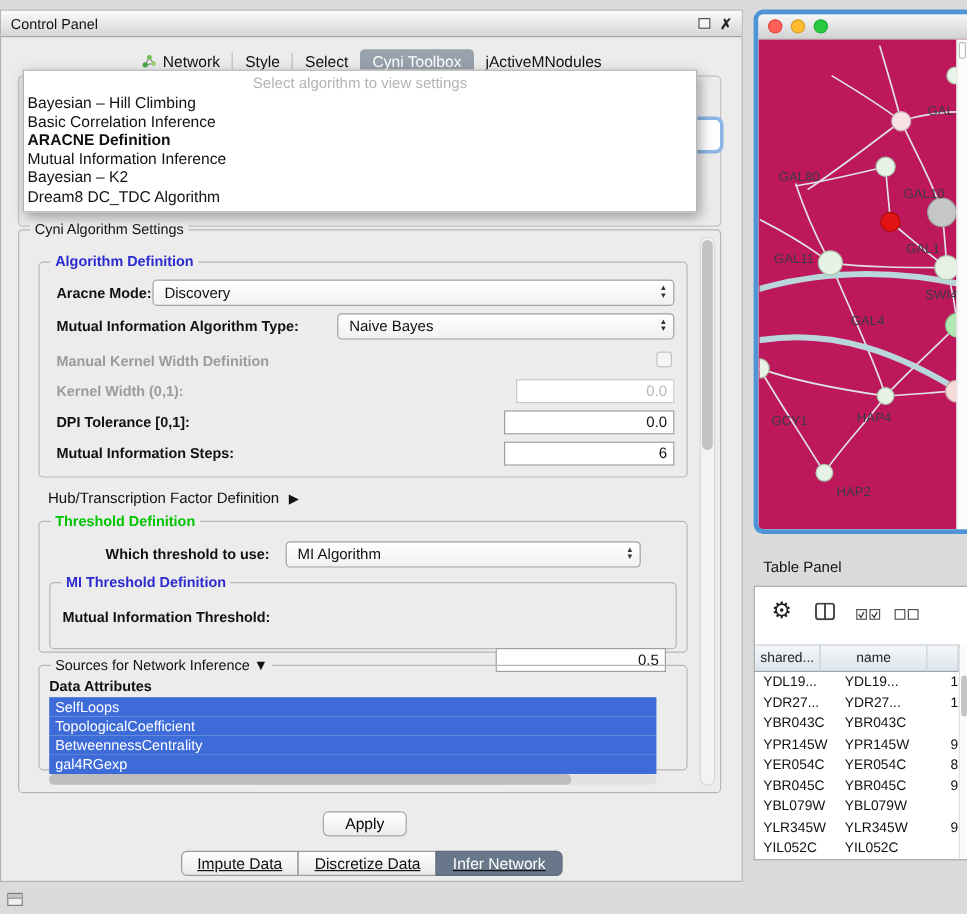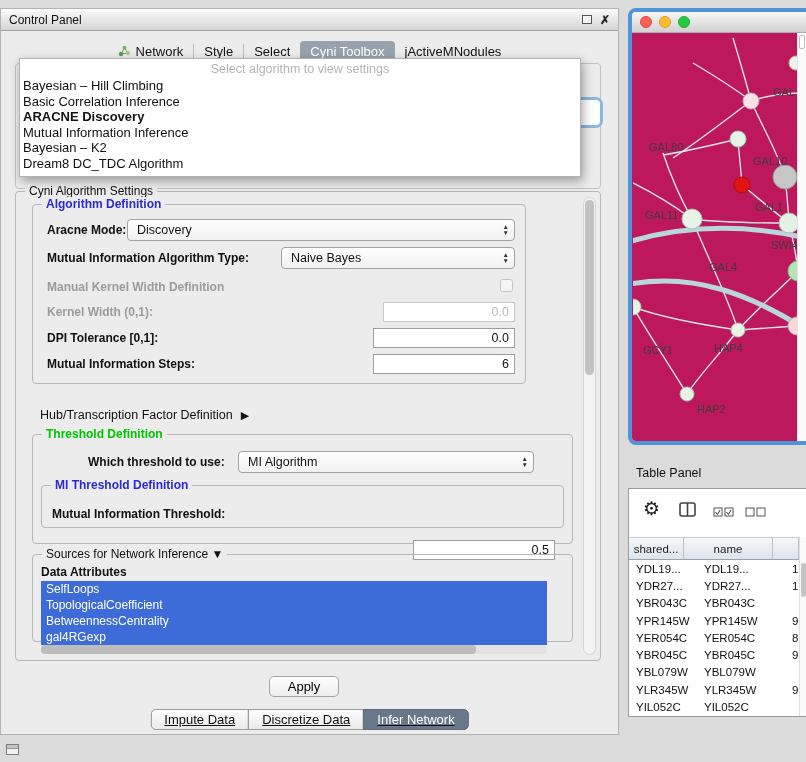--- a/index.html
+++ b/index.html
@@ -92,23 +92,23 @@
     position:absolute; height:20px; border:1px solid #9e9e9e; background:#fff;
     font-size:12.5px; text-align:right; padding:0 5px; font-family:inherit; color:#111;
   }
   .tfield.dis { color:#b8b8b8; border-color:#c9c9c9; }
 
   .checkbox {
     position:absolute; width:13px; height:13px;
     border:1px solid #c4c4c4; background:#f5f5f5; border-radius:2.5px;
   }
 
-  .algodef   { left:16px; top:12px;  width:494px; height:180px; }
+  .algodef   { left:16px; top:26px;  width:541px; height:180px; }
   .threshold { left:16px; top:242px; width:541px; height:110px; }
-  .migroup   { left:8px;  top:50px;  right:8px;  height:43px; }
+  .migroup   { left:8px;  top:50px;  right:8px;  height:56px; }
   .sources   { left:16px; top:362px; width:541px; height:88px; }
 
   .hub-row { position:absolute; left:24px; top:216px; font-size:12.5px; display:flex; align-items:center; gap:8px; }
   .hub-row .arr { font-size:11px; }
 
   .src-sub { position:absolute; left:8px; top:10px; font-size:12px; font-weight:bold; }
   .attr-list { position:absolute; left:8px; top:26px; width:506px; }
   .attr-item { height:16px; line-height:16px; background:#3d6bd8; color:#fff; font-size:12px; padding-left:5px; }
   .hscroll { position:absolute; left:8px; top:90px; width:506px; height:9px; background:#e2e2e2; border-radius:4px; }
   .hscroll .thumb { position:absolute; left:0; top:0; height:9px; width:86%; background:#bdbdbd; border-radius:4px; }
@@ -217,21 +217,21 @@
     </div>
   </nav>
 
   <div class="hidden-frag"></div>
   <div class="focus-frag"></div>
 
   <div class="algo-popup">
     <div class="ph">Select algorithm to view settings</div>
     <div class="opt">Bayesian – Hill Climbing</div>
     <div class="opt">Basic Correlation Inference</div>
-    <div class="opt selected">ARACNE Discovery</div>
+    <div class="opt selected">ARACNE Definition</div>
     <div class="opt">Mutual Information Inference</div>
     <div class="opt">Bayesian – K2</div>
     <div class="opt">Dream8 DC_TDC Algorithm</div>
   </div>
 
   <div class="group settings-group">
     <span class="group-title plain">Cyni Algorithm Settings</span>
 
     <div class="scrollbar-v">
       <div class="thumb"></div>

